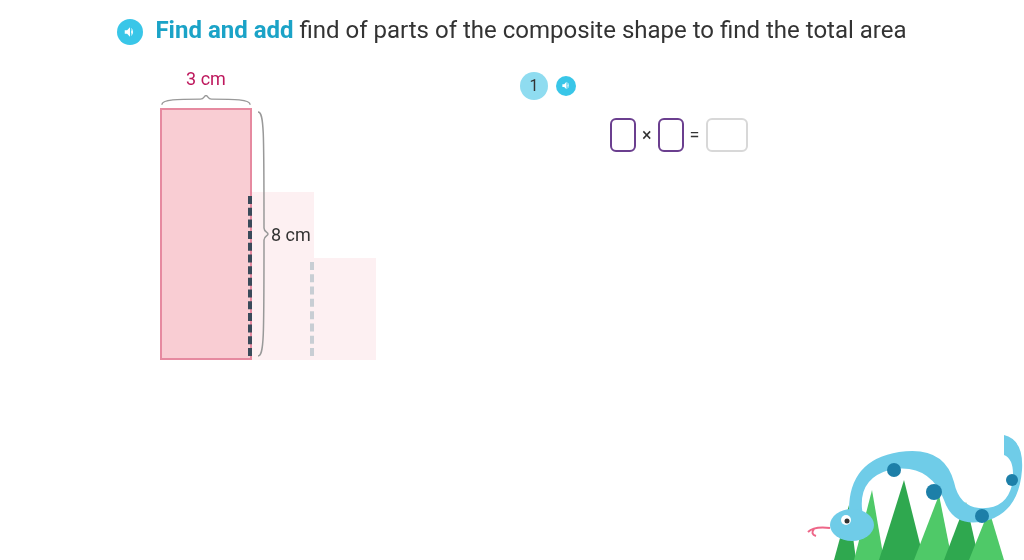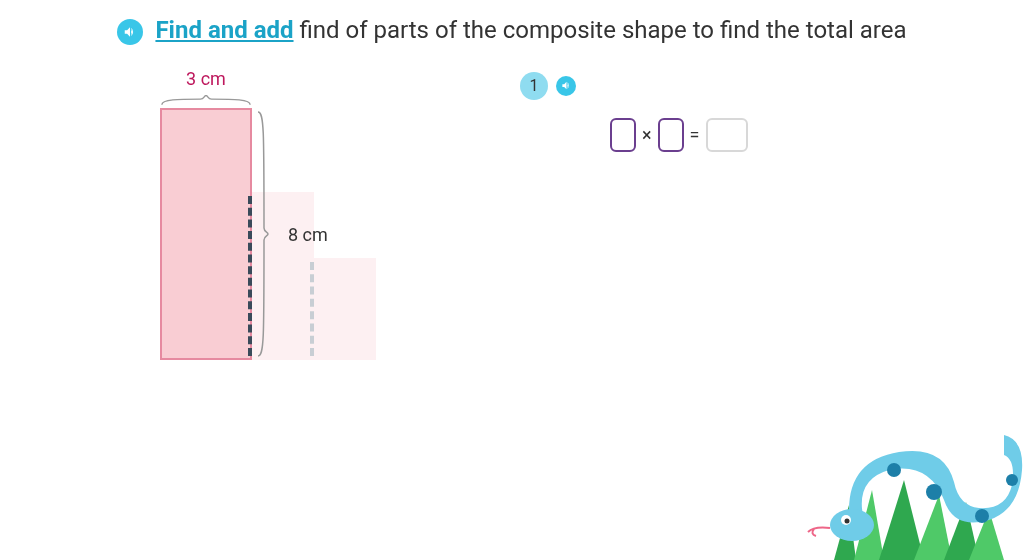--- a/index.html
+++ b/index.html
@@ -25,21 +25,20 @@
     width: 26px;
     height: 26px;
     border-radius: 50%;
     background: #39c6e8;
     vertical-align: middle;
     margin-right: 6px;
   }
   .header .emph {
     color: #1ba3c7;
     font-weight: 700;
-    text-decoration: underline;
   }
   .content {
     display: flex;
     padding: 20px 60px 0 120px;
   }
   .shape-area {
     position: relative;
     width: 360px;
     height: 360px;
   }
@@ -108,21 +107,21 @@
   .brace-right {
     position: absolute;
     left: 136px;
     top: 42px;
     width: 14px;
     height: 248px;
   }
   .brace-right svg { width: 100%; height: 100%; }
   .height-label {
     position: absolute;
-    left: 168px;
+    left: 151px;
     top: 156px;
     font-size: 18px;
     color: #333;
   }
   
   .question {
     flex: 1;
     padding-left: 40px;
     padding-top: 4px;
   }

